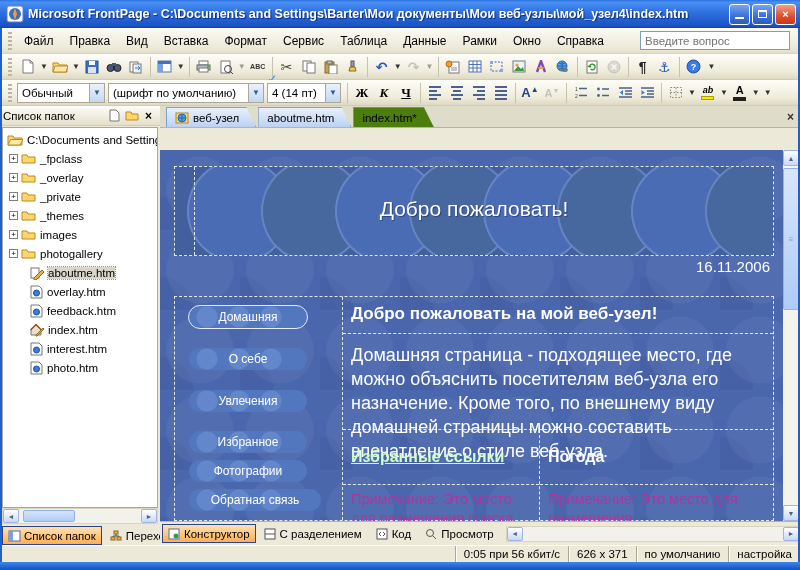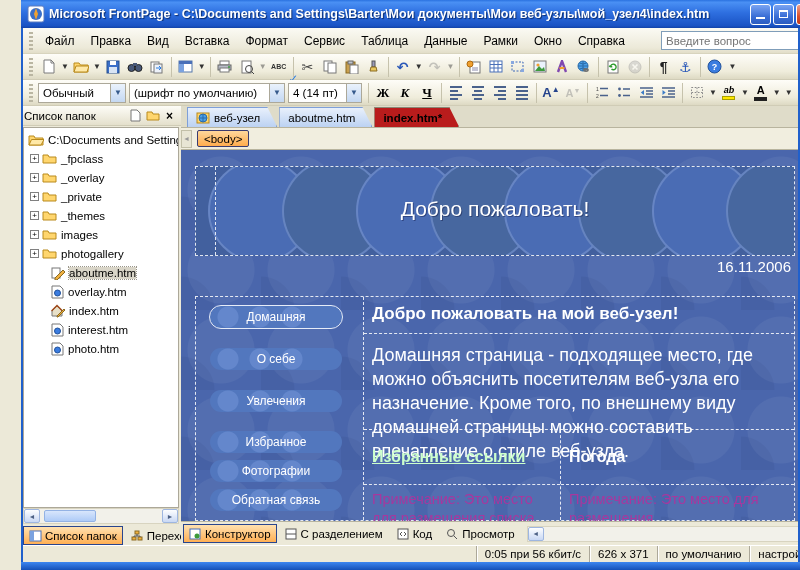--- a/index.html
+++ b/index.html
@@ -2,21 +2,21 @@
 <html><head>
 <meta charset="utf-8">
 <style>
   * { box-sizing: border-box; }
   html,body { margin:0; padding:0; }
   body {
     width:800px; height:570px; overflow:hidden;
     font-family:"Liberation Sans","DejaVu Sans",sans-serif;
     background:#ECE9D8; position:relative;
   }
-  .window { position:absolute; inset:0;margin-left:21px; }
+  .window { position:absolute; inset:0; }
 
   
   .titlebar {
     position:absolute; left:0; top:0; width:800px; height:28px;
     background:linear-gradient(180deg,#2A72E0 0%,#4A90F4 8%,#2E6FE0 45%,#1A53C4 92%,#1243A8 100%);
     display:flex; align-items:center; padding:0 4px; color:#fff;
   }
   .titlebar .app-ico { width:18px; height:18px; margin:0 4px 0 2px; flex:0 0 auto; }
   .titlebar .ttl { font-size:12.5px; font-weight:bold; text-shadow:1px 1px 1px #0A2C6E; white-space:nowrap; overflow:hidden; flex:1; }
   .winbtn { width:21px; height:21px; margin-left:2px; border:1px solid #fff; border-radius:3px;
@@ -98,21 +98,21 @@
   .chip.active { background:linear-gradient(180deg,#FFE1B0,#FFAF53); border:1px solid #29458D; }
   .chip .cico { width:13px; height:12px; display:inline-flex; }
 
   
   .editor { position:absolute; left:160px; top:0; width:640px; height:439px; }
   .ed-tabs { position:absolute; left:0; top:0; right:0; height:22px; background:#DFDCC9;
     border-bottom:1px solid #B8B49E; display:flex; align-items:flex-end; padding-left:6px; }
   .etab { height:20px; display:flex; align-items:center; gap:4px; padding:0 16px 0 8px; font-size:11.5px;
     margin-right:2px; clip-path:polygon(0 0,calc(100% - 10px) 0,100% 100%,0 100%);
     background:linear-gradient(180deg,#E8F0FC,#BCD2F2); border:1px solid #7E9FD8; border-bottom:none; }
-  .etab.active { background:#b91c1c; border-color:#8A8875; font-weight:bold; }
+  .etab.active { background:#4d7c0f; border-color:#8A8875; font-weight:normal; }
   .etab svg { flex:0 0 auto; }
   .ed-tabs .closex { margin-left:auto; margin-right:6px; font-size:12px; font-weight:bold; color:#333; align-self:center;}
   .quicktag { position:absolute; left:0; top:22px; right:0; height:22px; background:#F1EEDF;
     border-bottom:1px solid #B8B49E; display:flex; align-items:center; }
   .qt-ar { width:11px; height:18px; border:1px solid #C2BFA8; background:#E8E5D4; color:#999;
     display:flex;align-items:center;justify-content:center; font-size:7px; margin-right:5px; }
   .qt-chip { height:17px; padding:0 6px; font-size:11.5px; background:linear-gradient(180deg,#FFD79B,#FFAC4E);
     border:1px solid #3B3B6E; border-radius:2px; display:flex; align-items:center; }
   .qt-right { margin-left:auto; margin-right:2px; }
 
@@ -135,21 +135,21 @@
   .banner .stub { position:absolute; left:0; top:0; bottom:0; width:20px; border-right:1px dashed rgba(255,255,255,0.85); }
   .bc { position:absolute; top:-8px; width:104px; height:104px; border-radius:50%;
     background:#4A6CB4; border:2px solid rgba(110,140,200,0.8); }
   .banner .btitle { position:absolute; left:0; right:0; top:30px; text-align:center; font-size:21px; color:#fff;
     text-shadow:1px 1px 0 rgba(0,0,40,.35); }
   .daterow { position:absolute; left:14px; top:108px; width:600px; height:26px; font-size:15px;
     text-align:right; padding-right:4px; color:#fff; }
 
   .ctable { position:absolute; left:14px; top:146px; width:600px; height:225px; }
   .navcol { position:absolute; left:0; top:0; bottom:0; width:168px; border-right:1px dashed rgba(255,255,255,0.85); }
-  .navbtn { position:absolute; left:14px; width:132px; height:22px; border-radius:11px;
+  .navbtn { position:absolute; left:14px; width:118px; height:22px; border-radius:11px;
     background:radial-gradient(circle 11px at 18px 11px, #6487CC 10px, transparent 11px),
                radial-gradient(circle 11px at 50px 11px, #6487CC 10px, transparent 11px),
                radial-gradient(circle 11px at 82px 11px, #6487CC 10px, transparent 11px),
                #5277BE;
     color:#fff; font-size:12px; display:flex; align-items:center; justify-content:center; }
   .navbtn.current { outline:1px solid #E6ECF8; }
   .contcol { position:absolute; left:168px; top:0; right:0; bottom:0; }
   .c-head { height:37px; border-bottom:1px dashed rgba(255,255,255,0.85); font-size:17px; font-weight:bold;
     padding:7px 0 0 8px; white-space:nowrap; overflow:hidden; }
   .c-para { padding:10px 4px 0 8px; font-size:18px; line-height:1.33; }
@@ -580,20 +580,28 @@
         <div class="trow">
             <span class="sp2"></span>
             <svg width="13" height="14" viewBox="0 0 13 14">
               <path d="M1 1h8l3 3v9H1z" fill="#fff" stroke="#777"></path>
               <circle cx="6.5" cy="8" r="3" fill="#3A7CE0" stroke="#20509A"></circle>
             </svg>
             <span class="lbl">overlay.htm</span>
           </div>
         <div class="trow">
             <span class="sp2"></span>
+            <svg width="13" height="14" viewBox="0 0 13 14">
+              <path d="M1 1h8l3 3v9H1z" fill="#fff" stroke="#777"></path>
+              <circle cx="6.5" cy="8" r="3" fill="#3A7CE0" stroke="#20509A"></circle>
+            </svg>
+            <span class="lbl">feedback.htm</span>
+          </div>
+        <div class="trow">
+            <span class="sp2"></span>
             <svg width="14" height="14" viewBox="0 0 14 14">
               <path d="M1 7 6 2l5 5v5H1z" fill="#E8E0C8" stroke="#777"></path>
               <path d="M0.5 7 6 1.5 11.5 7" fill="none" stroke="#A04818" stroke-width="1.4"></path>
               <path d="M6 12 13 5l1 1-7 7H6z" fill="#F0B040" stroke="#8A6A20"></path>
             </svg>
             <span class="lbl">index.htm</span>
           </div>
         <div class="trow">
             <span class="sp2"></span>
             <svg width="13" height="14" viewBox="0 0 13 14">
@@ -650,25 +658,20 @@
             </svg>
           <span>веб-узел</span>
         </div>
         <div class="etab">
           <span>aboutme.htm</span>
         </div>
         <div class="etab active">
           <span>index.htm*</span>
         </div>
         <span class="closex">×</span>
-      </div>
-      <div class="quicktag">
-        <span class="qt-ar">◄</span>
-        <span class="qt-chip">&lt;body&gt;</span>
-        <span class="qt-ar qt-right">►</span>
       </div>
 
       <div class="canvas">
         <div class="banner dash">
           <div class="bc" style="left:12px"></div>
           <div class="bc" style="left:86px;background:#47679F"></div>
           <div class="bc" style="left:160px"></div>
           <div class="bc" style="left:234px;background:#47679F"></div>
           <div class="bc" style="left:308px"></div>
           <div class="bc" style="left:382px;background:#47679F"></div>

